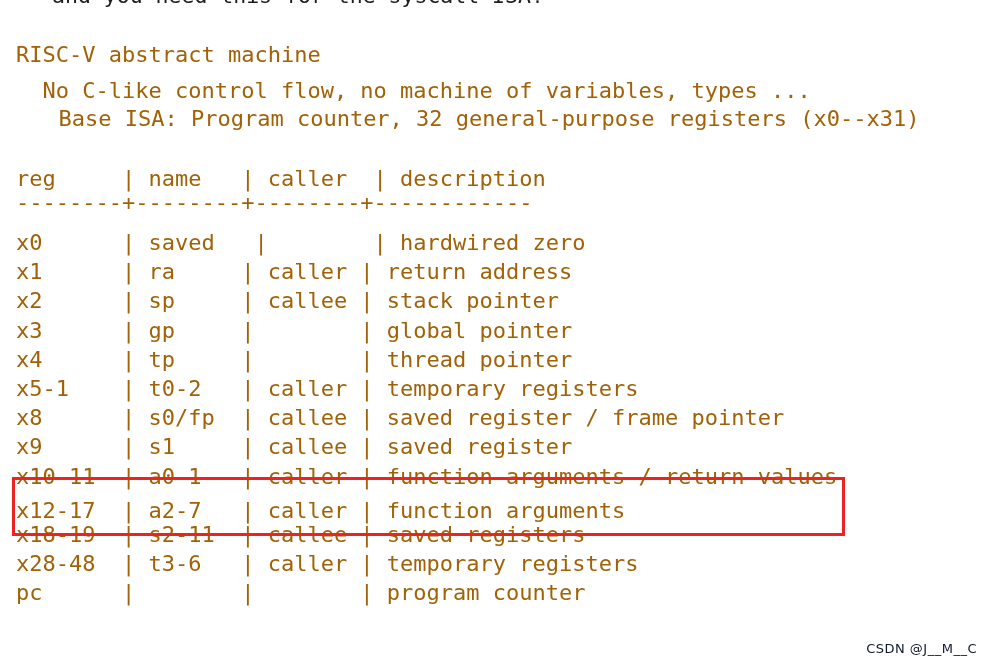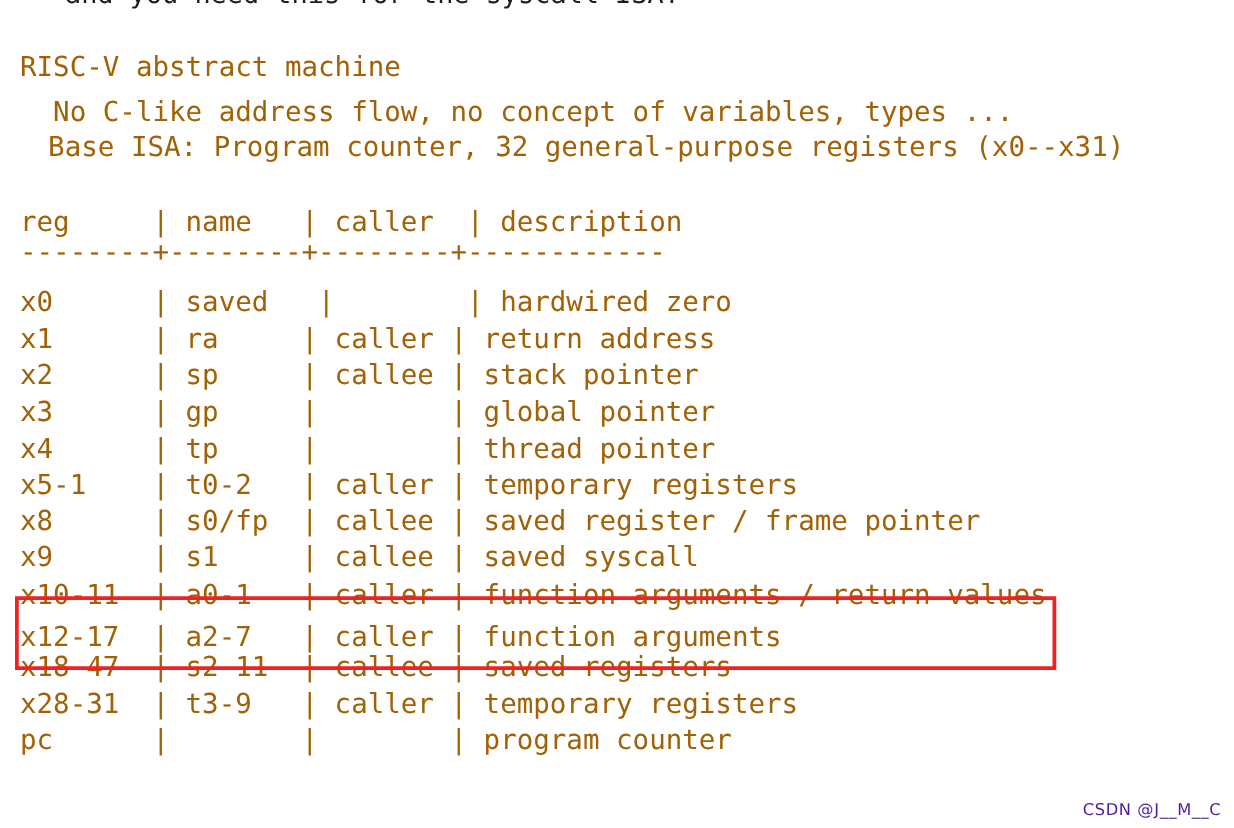--- a/index.html
+++ b/index.html
@@ -45,21 +45,21 @@
     top: -19px;
     white-space: pre;
     font-family: "DejaVu Sans Mono", "Liberation Mono", monospace;
     font-size: 21.5px;
     line-height: 29px;
     color: #1d1d1d;
     overflow: hidden;
   }
   .l-title   { top: 40px;  left: 16px; }
   .l-sub1    { top: 76px;  left: 16px; }
-  .l-sub2    { top: 104px; left: 12px; text-align: right; }
+  .l-sub2    { top: 104px; left: 32px; text-align: right; }
 
   
   .t-header  { top: 164px; }
   .t-sep     { top: 188px; }
   .t-row     { }
 
   .hl-red {
     position: absolute;
     left: 12px;
     top: 477px;
@@ -70,52 +70,52 @@
     pointer-events: none;
     background: transparent;
   }
 
   .watermark {
     position: absolute;
     right: 10px;
     bottom: 6px;
     font-family: "DejaVu Sans", "Liberation Sans", sans-serif;
     font-size: 13px;
-    color: #4c1d95;
+    color: #0f172a;
     white-space: pre;
     letter-spacing: 0.5px;
   }
 </style>
 </head>
 <body>
 
 <div class="slide">
 
   <div class="clipped-line">and you need this for the syscall ISA!</div>
 
   <div class="mono-line l-title">RISC-V abstract machine</div>
-  <div class="mono-line l-sub1">  No C-like address flow, no concept of variables, types ...</div>
+  <div class="mono-line l-sub1">  No C-like control flow, no machine of variables, types ...</div>
   <div class="mono-line l-sub2">  Base ISA: Program counter, 32 general-purpose registers (x0--x31)</div>
 
   <div class="mono-line t-header">reg     | name   | caller  | description</div>
   <div class="mono-line t-sep">--------+--------+--------+------------</div>
 
   <div id="table-rows">
       <div class="mono-line t-row" style="top: 228px;">x0      | saved   |        | hardwired zero</div>
       <div class="mono-line t-row" style="top: 257.2px;">x1      | ra     | caller | return address</div>
       <div class="mono-line t-row" style="top: 286.4px;">x2      | sp     | callee | stack pointer</div>
       <div class="mono-line t-row" style="top: 315.6px;">x3      | gp     |        | global pointer</div>
       <div class="mono-line t-row" style="top: 344.8px;">x4      | tp     |        | thread pointer</div>
       <div class="mono-line t-row" style="top: 374px;">x5-1    | t0-2   | caller | temporary registers</div>
       <div class="mono-line t-row" style="top: 403.2px;">x8      | s0/fp  | callee | saved register / frame pointer</div>
-      <div class="mono-line t-row" style="top: 432.4px;">x9      | s1     | callee | saved syscall</div>
+      <div class="mono-line t-row" style="top: 432.4px;">x9      | s1     | callee | saved register</div>
       <div class="mono-line t-row" style="top: 461.6px;">x10-11  | a0-1   | caller | function arguments / return values</div>
       <div class="mono-line t-row" style="top: 496px;">x12-17  | a2-7   | caller | function arguments</div>
-      <div class="mono-line t-row" style="top: 520px;">x18-47  | s2-11  | callee | saved registers</div>
-      <div class="mono-line t-row" style="top: 549.2px;">x28-31  | t3-9   | caller | temporary registers</div>
+      <div class="mono-line t-row" style="top: 520px;">x18-19  | s2-11  | callee | saved registers</div>
+      <div class="mono-line t-row" style="top: 549.2px;">x28-48  | t3-6   | caller | temporary registers</div>
       <div class="mono-line t-row" style="top: 578.4px;">pc      |        |        | program counter</div>
     </div>
 
   <div class="hl-red" style="border-color: rgb(238, 34, 34);"></div>
 
   <div class="watermark">CSDN @J__M__C</div>
 
 </div>
 
 </body></html>

